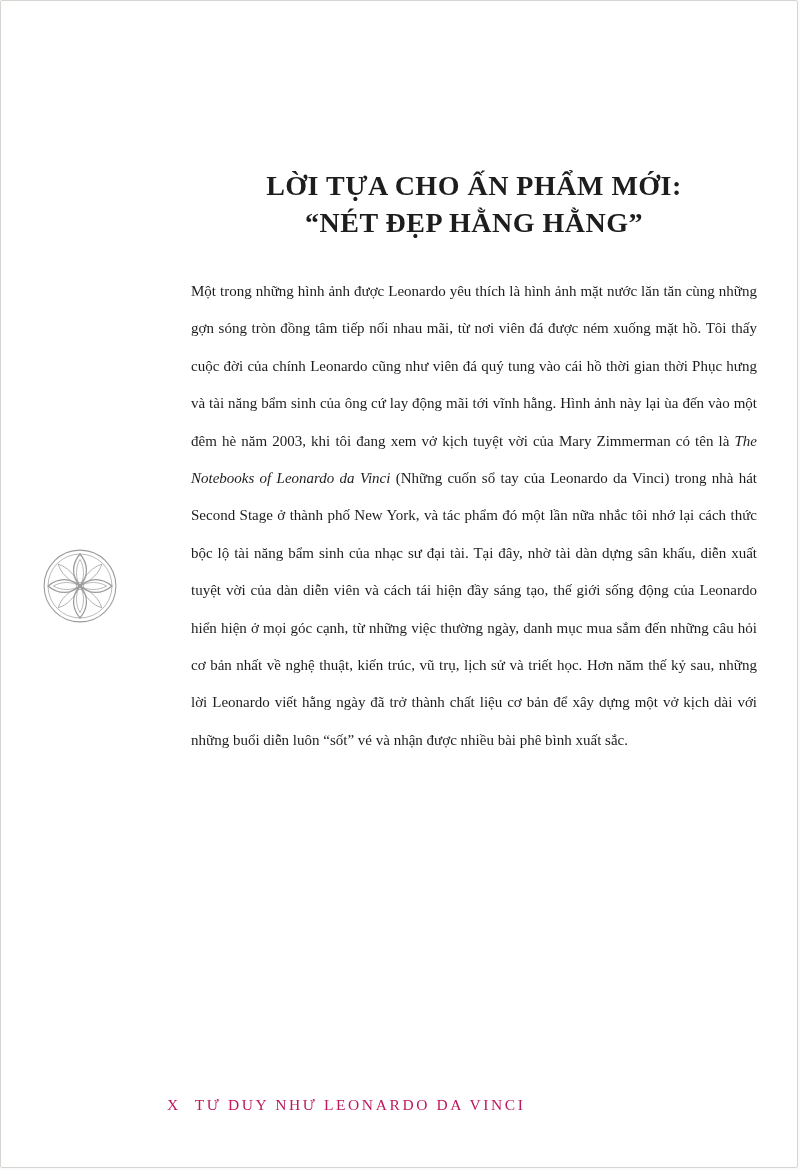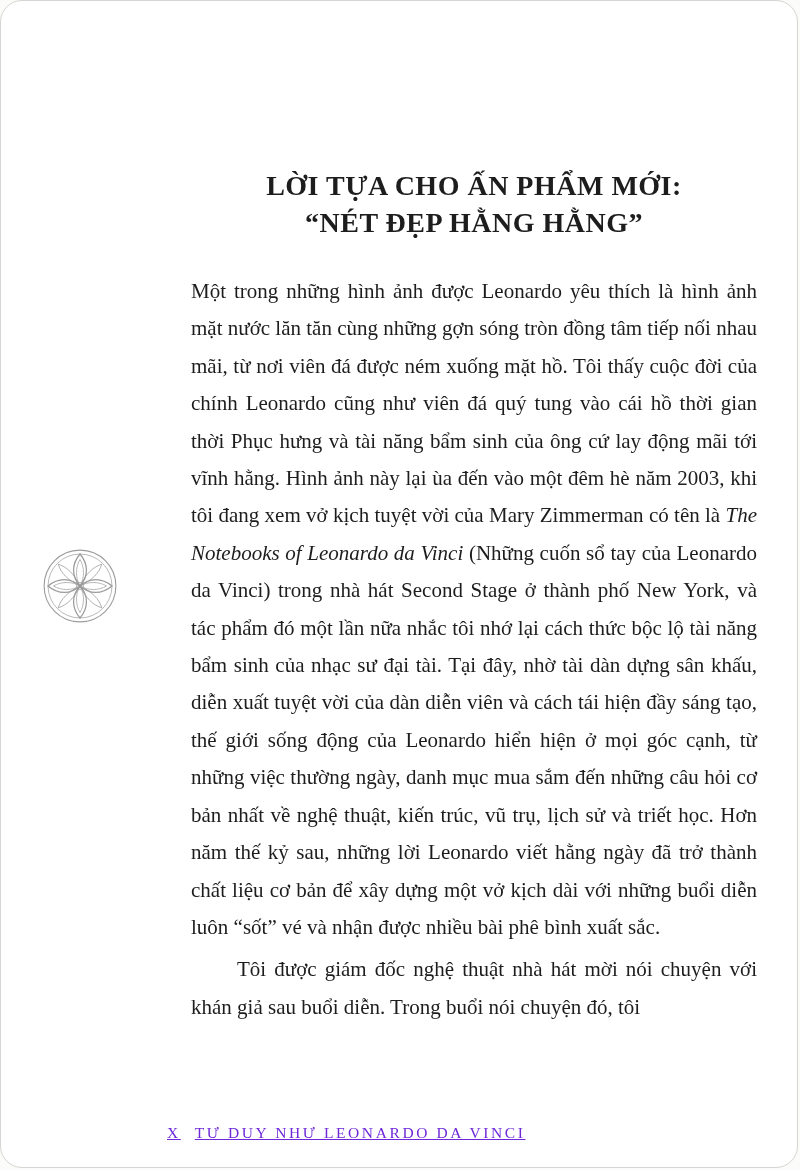--- a/index.html
+++ b/index.html
@@ -10,65 +10,64 @@
     background: #fbfbfa;
     overflow: hidden;
   }
   .page {
     position: relative;
     width: 798px;
     height: 1168px;
     box-sizing: border-box;
     background: #ffffff;
     border: 1px solid #d6d5d2;
-    border-radius: 22px;
+    border-radius: 2px;
     font-family: "Liberation Serif", serif;
     color: #1d1d1d;
     overflow: hidden;
   }
   .content {
     position: absolute;
     left: 190px;
     top: 166px;
     width: 566px;
   }
   .title {
     font-size: 28px;
     line-height: 37px;
     font-weight: bold;
     text-align: center;
     letter-spacing: 0.5px;
     margin: 0 0 32px 0;
   }
   .body-text {
-    font-size: 21px;
+    font-size: 15px;
     line-height: 37.4px;
     text-align: justify;
     text-justify: inter-word;
   }
   .para { margin: 0; }
   .para + .para { margin-top: 5px; }
   .indent { text-indent: 46px; }
   .italic { font-style: italic; }
   .emblem {
     position: absolute;
     left: 40px;
     top: 546px;
     width: 78px;
     height: 78px;
   }
   .footer {
     position: absolute;
     left: 166px;
-    top: 1123px;
+    top: 1095px;
     font-size: 15.5px;
     letter-spacing: 2.6px;
-    color: #6d28d9;
+    color: #be185d;
     white-space: nowrap;
-    text-decoration: underline;
   }
   .footer .page-num { margin-right: 14px; }
 </style>
 </head>
 <body>
 
 <div class="page">
 
   <svg class="emblem" viewBox="0 0 100 100" fill="none" stroke="#9b9b9b" stroke-width="1.6">
     <circle cx="50" cy="50" r="46" stroke-width="1.4"></circle>
@@ -93,21 +92,20 @@
 
   <div class="content">
     <h1 class="title">
       <span>LỜI TỰA CHO ẤN PHẨM MỚI:</span><br>
       <span>“NÉT ĐẸP HẰNG HẰNG”</span>
     </h1>
 
     <div class="body-text">
       <p class="para"><span>Một trong những hình ảnh được Leonardo yêu thích là hình ảnh mặt nước lăn tăn cùng những gợn sóng tròn đồng tâm tiếp nối nhau mãi, từ nơi viên đá được ném xuống mặt hồ. Tôi thấy cuộc đời của chính Leonardo cũng như viên đá quý tung vào cái hồ thời gian thời Phục hưng và tài năng bẩm sinh của ông cứ lay động mãi tới vĩnh hằng. Hình ảnh này lại ùa đến vào một đêm hè năm 2003, khi tôi đang xem vở kịch tuyệt vời của Mary Zimmerman có tên là </span><span class="italic">The Notebooks of Leonardo da Vinci</span><span> (Những cuốn sổ tay của Leonardo da Vinci) trong nhà hát Second Stage ở thành phố New York, và tác phẩm đó một lần nữa nhắc tôi nhớ lại cách thức bộc lộ tài năng bẩm sinh của nhạc sư đại tài. Tại đây, nhờ tài dàn dựng sân khấu, diễn xuất tuyệt vời của dàn diễn viên và cách tái hiện đầy sáng tạo, thế giới sống động của Leonardo hiển hiện ở mọi góc cạnh, từ những việc thường ngày, danh mục mua sắm đến những câu hỏi cơ bản nhất về nghệ thuật, kiến trúc, vũ trụ, lịch sử và triết học. Hơn năm thế kỷ sau, những lời Leonardo viết hằng ngày đã trở thành chất liệu cơ bản để xây dựng một vở kịch dài với những buổi diễn luôn “sốt” vé và nhận được nhiều bài phê bình xuất sắc.</span></p>
 
-      <p class="para indent"><span>Tôi được giám đốc nghệ thuật nhà hát mời nói chuyện với khán giả sau buổi diễn. Trong buổi nói chuyện đó, tôi</span></p>
     </div>
   </div>
 
   <div class="footer">
     <span class="page-num">X</span><span>TƯ DUY NHƯ LEONARDO DA VINCI</span>
   </div>
 
 </div>
 
 </body></html>

